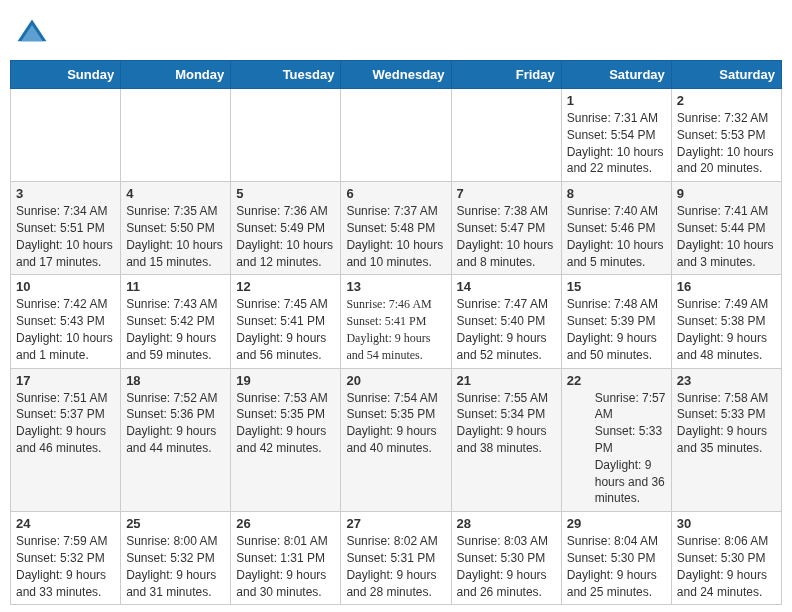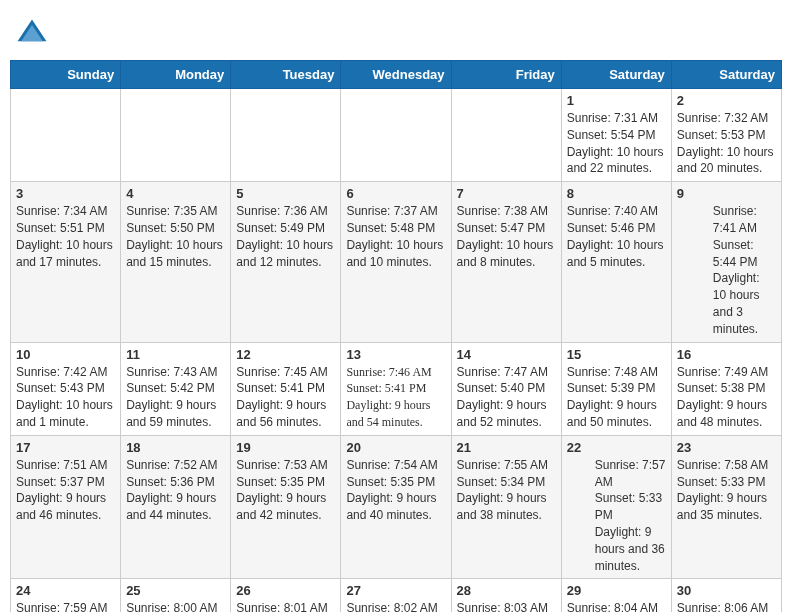--- a/index.html
+++ b/index.html
@@ -172,21 +172,21 @@
 Daylight: 10 hours and 8 minutes.</div>
         </td>
         <td>
           <span class="day-number">8</span>
           <div class="day-info" style="white-space: pre-line;">Sunrise: 7:40 AM
 Sunset: 5:46 PM
 Daylight: 10 hours and 5 minutes.</div>
         </td>
         <td>
           <span class="day-number">9</span>
-          <div class="day-info" style="white-space: pre-line; margin-left: 36px;">Sunrise: 7:41 AM
+          <div class="day-info" style="white-space: pre-line;">Sunrise: 7:41 AM
 Sunset: 5:44 PM
 Daylight: 10 hours and 3 minutes.</div>
         </td>
       </tr>
       <tr>
         <td>
           <span class="day-number">10</span>
           <div class="day-info" style="white-space: pre-line;">Sunrise: 7:42 AM
 Sunset: 5:43 PM
 Daylight: 10 hours and 1 minute.</div>

